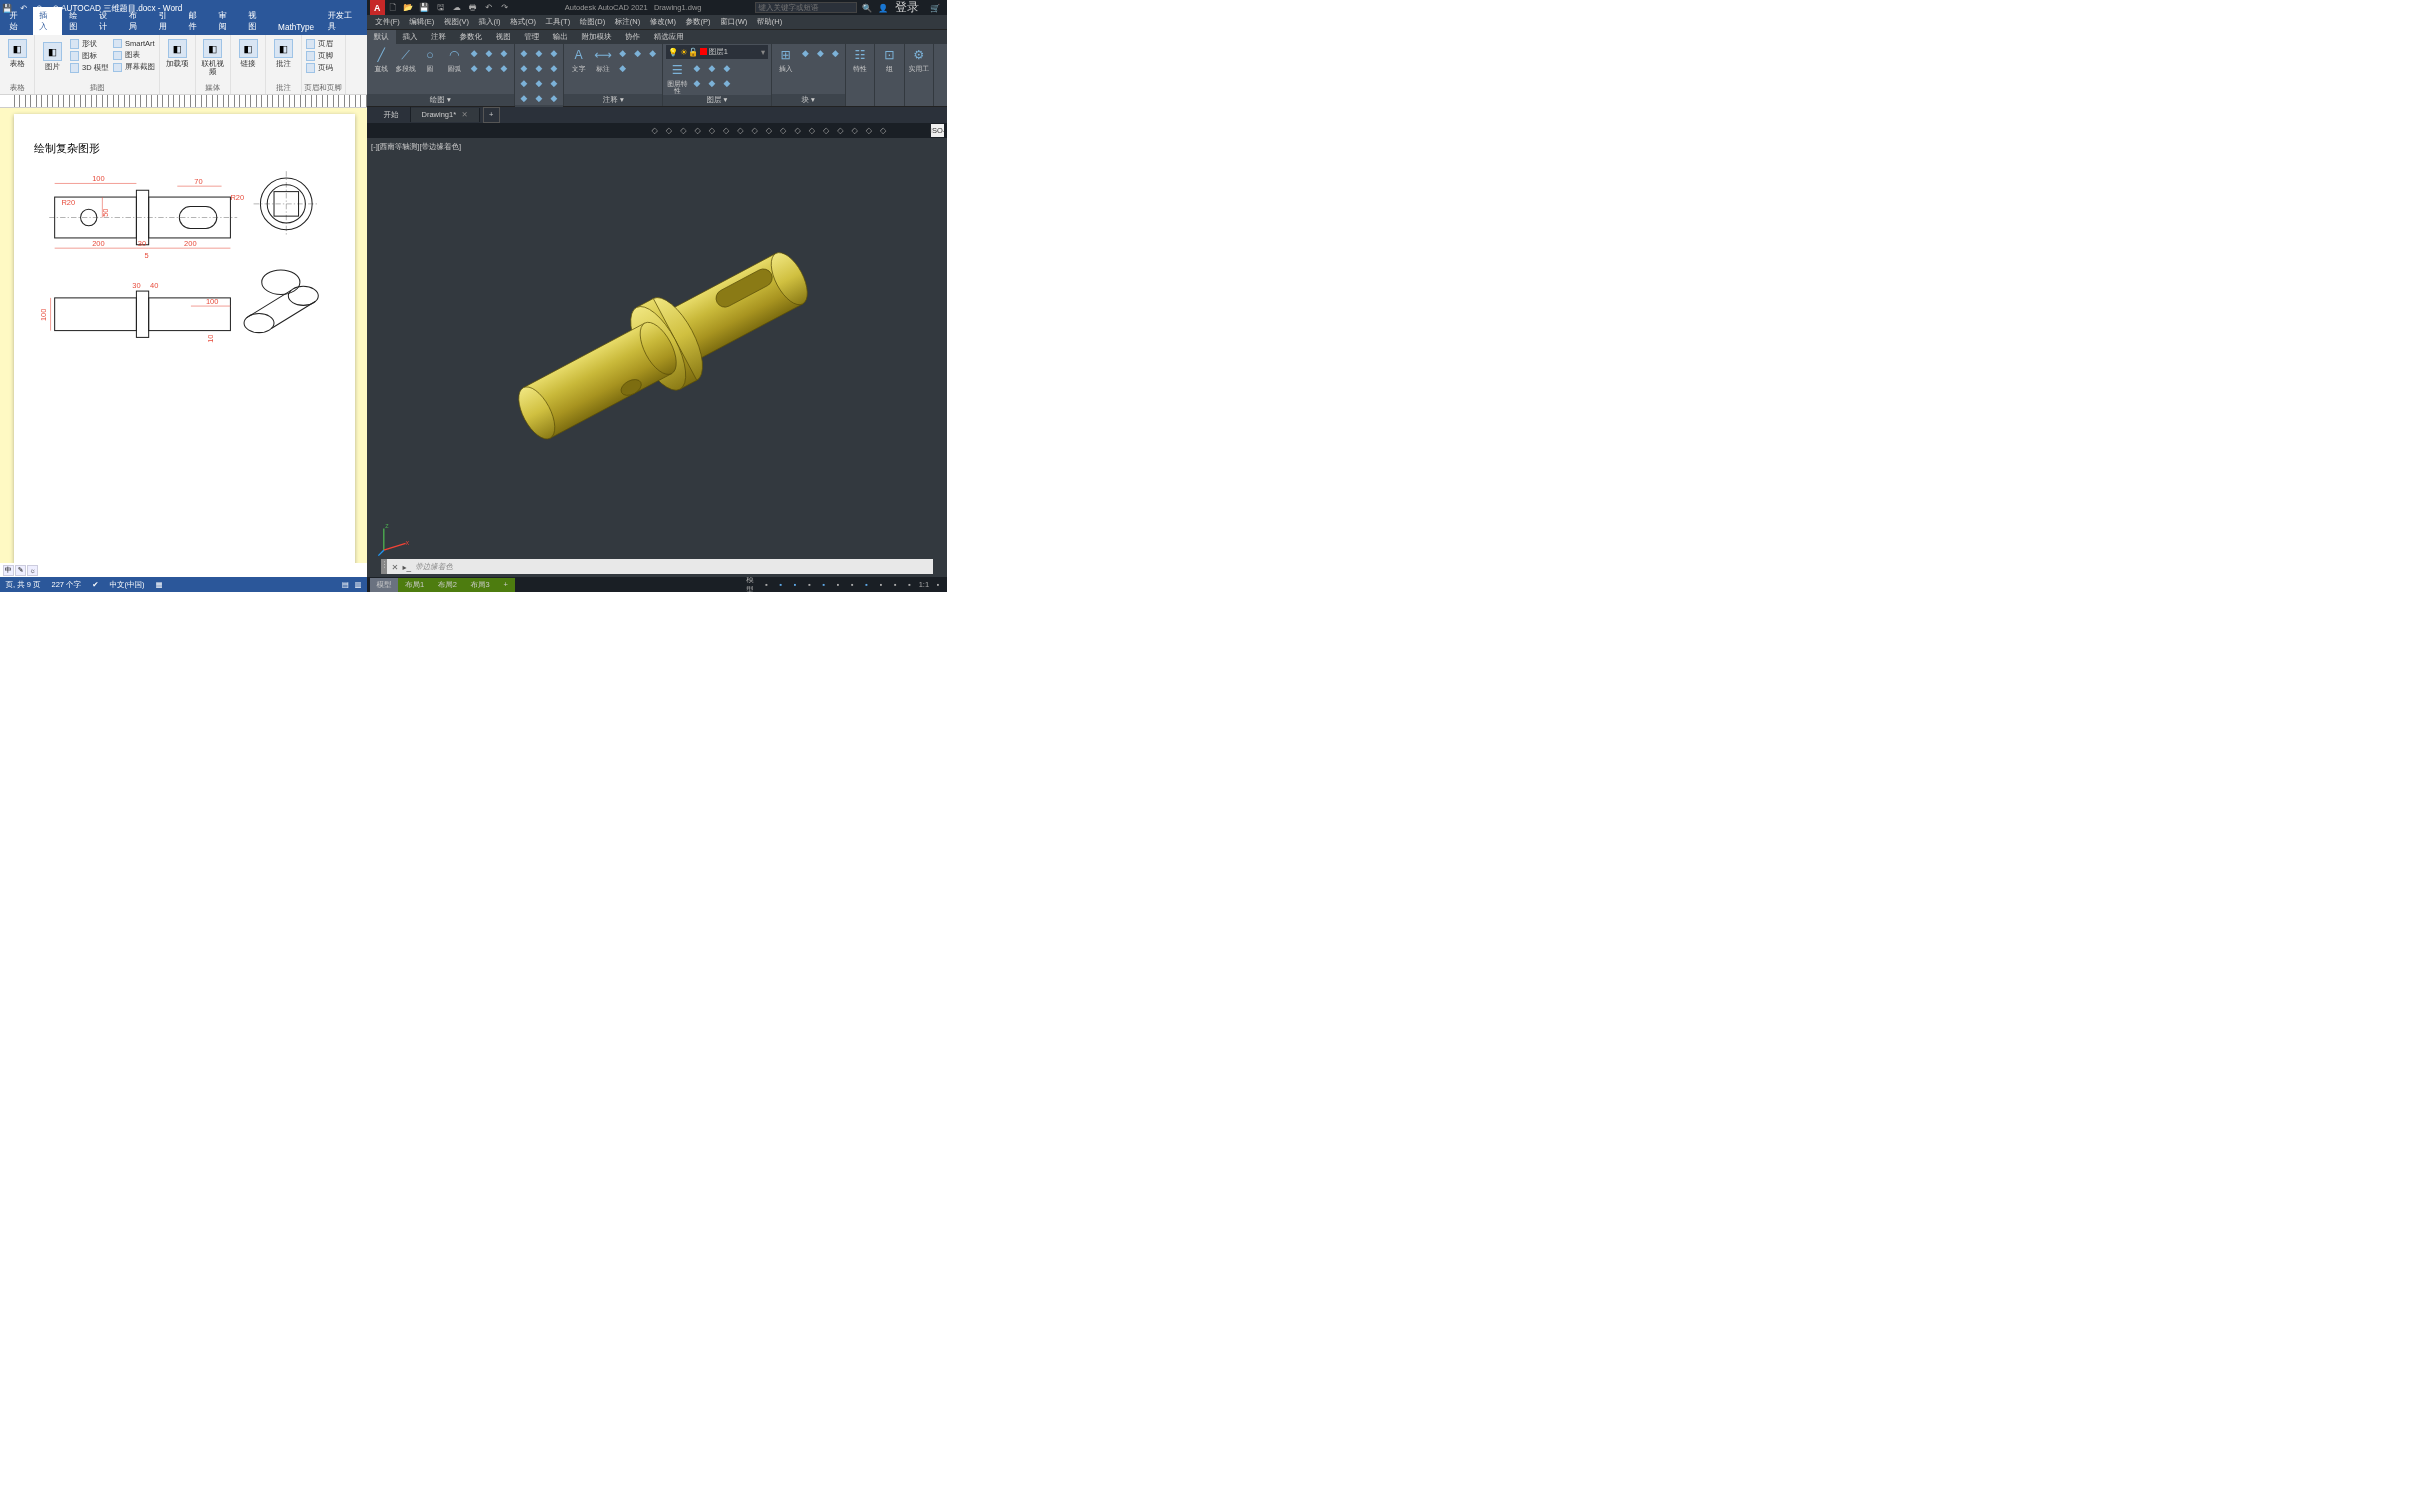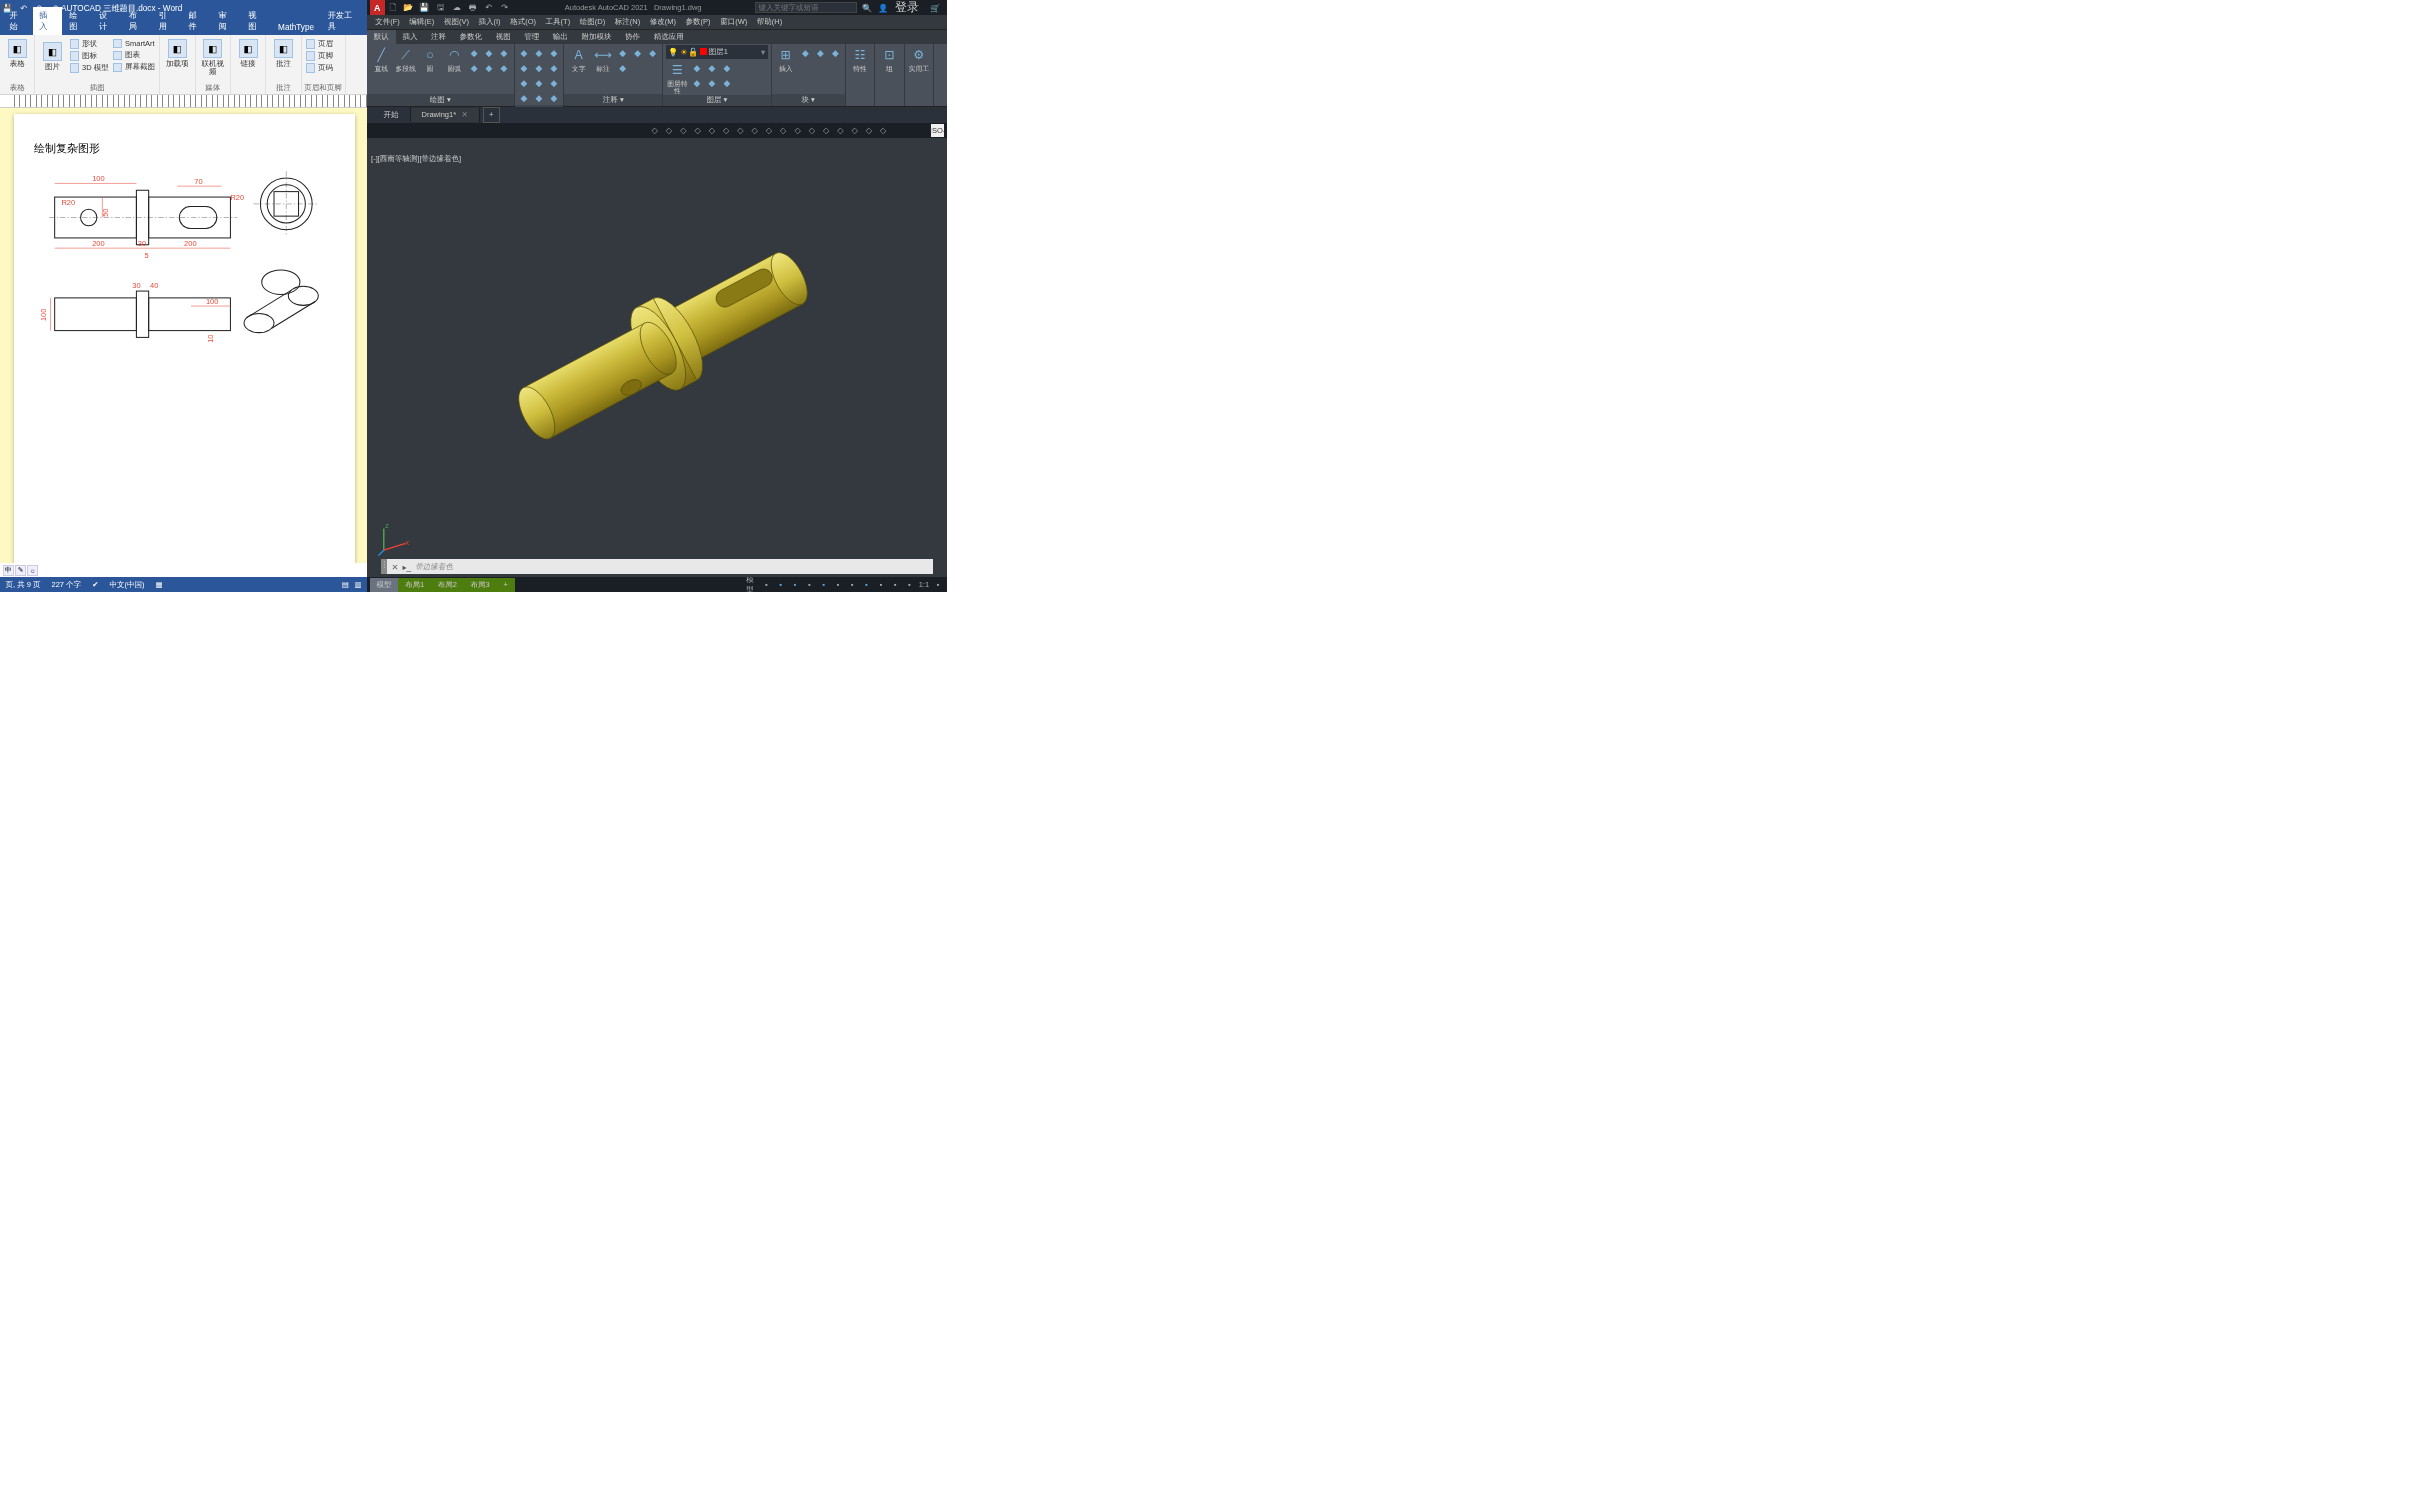--- a/index.html
+++ b/index.html
@@ -66,21 +66,21 @@
 .acad-layer-row .sw { width: 6.8px; height: 6.8px; background: #f00; }
 .acad-filetabs { height: 16.4px; background: #2b313a; display: flex; align-items: center; padding-left: 5.5px; }
 .acad-filetab { padding: 2.7px 11px; color: #ccc; font-size: 7.5px; border-right: 0.7px solid #1a1f25; position: relative; }
 .acad-filetab.active { background: #33393f; }
 .acad-filetab .x { margin-left: 5.5px; color: #888; }
 .acad-filetab.add { padding: 2.7px 5.5px; border: 0.7px solid #555; margin-left: 2.7px; }
 .acad-tooltray { height: 15px; background: #1a1f25; display: flex; justify-content: flex-end; align-items: center; padding: 0 2.7px; gap: 0.7px; }
 .acad-tooltray .ti { width: 13.6px; height: 12.3px; display: flex; align-items: center; justify-content: center; color: #aaa; font-size: 8.2px; }
 .acad-tooltray .iso { background: #f0f0f0; color: #333; padding: 0 4.1px; font-size: 7.5px; margin-left: 40px; }
 .acad-canvas { flex: 1; background: #33393f; position: relative; overflow: hidden; }
-.view-label { position: absolute; top: 4.1px; left: 4.1px; color: #ccc; font-size: 7.5px; margin-top: 12px; }
+.view-label { position: absolute; top: 4.1px; left: 4.1px; color: #ccc; font-size: 7.5px; }
 .ucs { position: absolute; bottom: 20.5px; left: 9.5px; width: 34px; height: 34px; }
 .acad-cmdline { height: 15px; background: #e8e8e8; display: flex; align-items: center; margin: 1.4px 13.6px; }
 .acad-cmdline .h { width: 6.8px; background: #888; align-self: stretch; }
 .acad-cmdline .x { padding: 0 4.1px; color: #666; }
 .acad-cmdline .prompt { flex: 1; color: #888; font-style: italic; font-size: 7.5px; padding-left: 4.1px; }
 .acad-status { height: 15px; background: #1a1f25; display: flex; align-items: center; padding: 0 2.7px; gap: 1.4px; color: #ccc; font-size: 7.5px; }
 .acad-status .mtab { padding: 2px 6.8px; background: #4d7c0f; }
 .acad-status .mtab.active { background: #6a7280; }
 .acad-status .right { margin-left: auto; display: flex; gap: 2px; align-items: center; }
 .acad-status .si { width: 12.3px; height: 11px; display: flex; align-items: center; justify-content: center; color: #aaa; }

